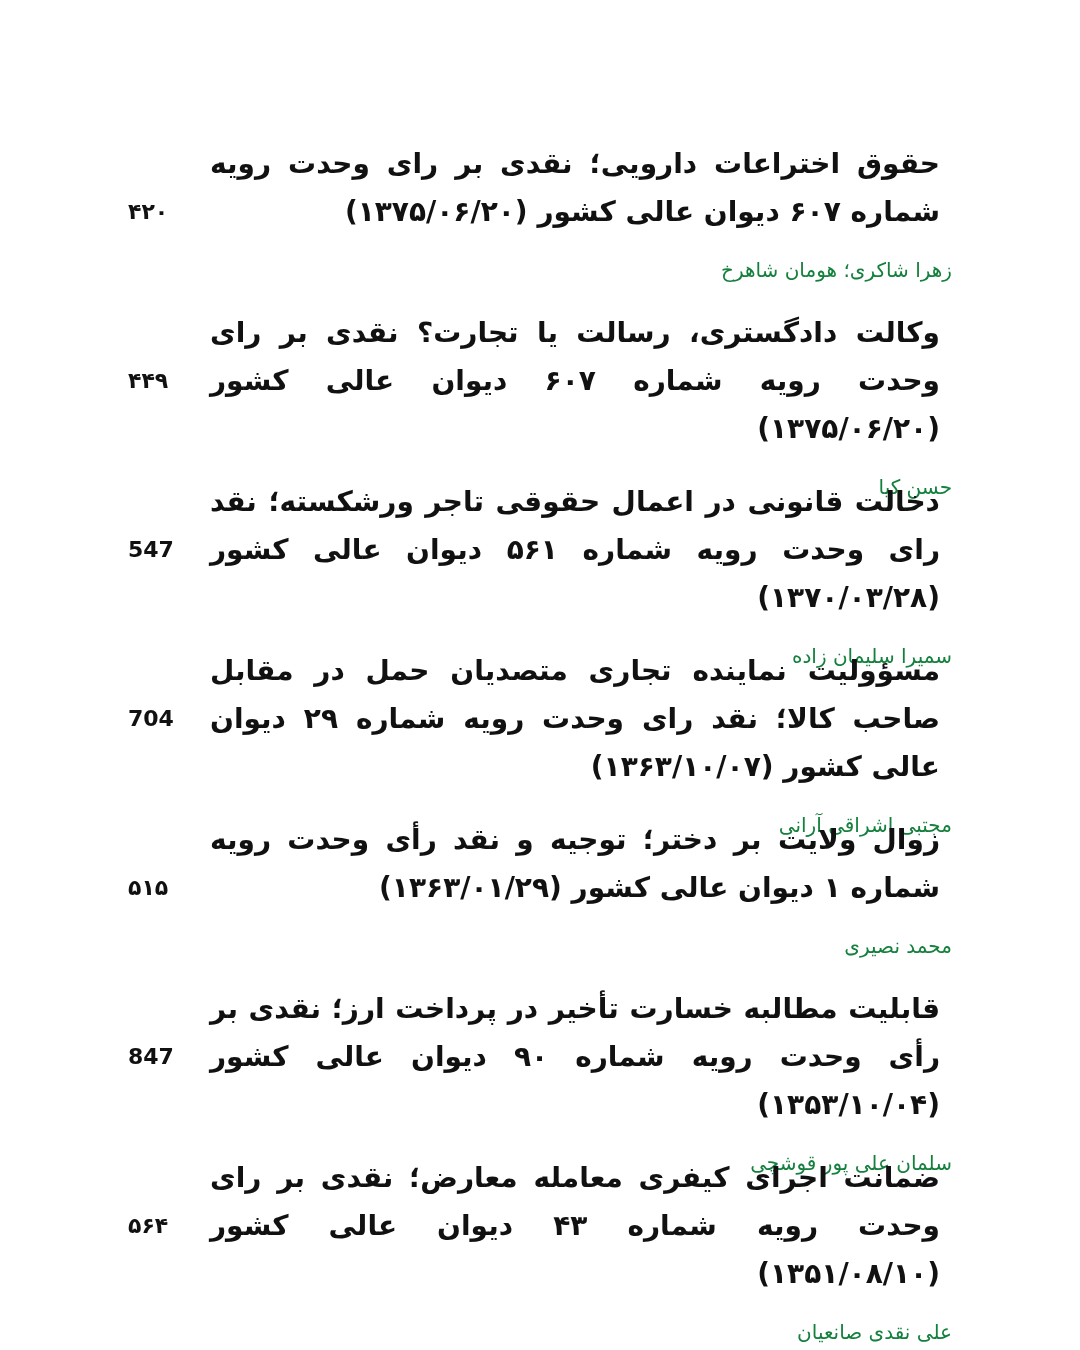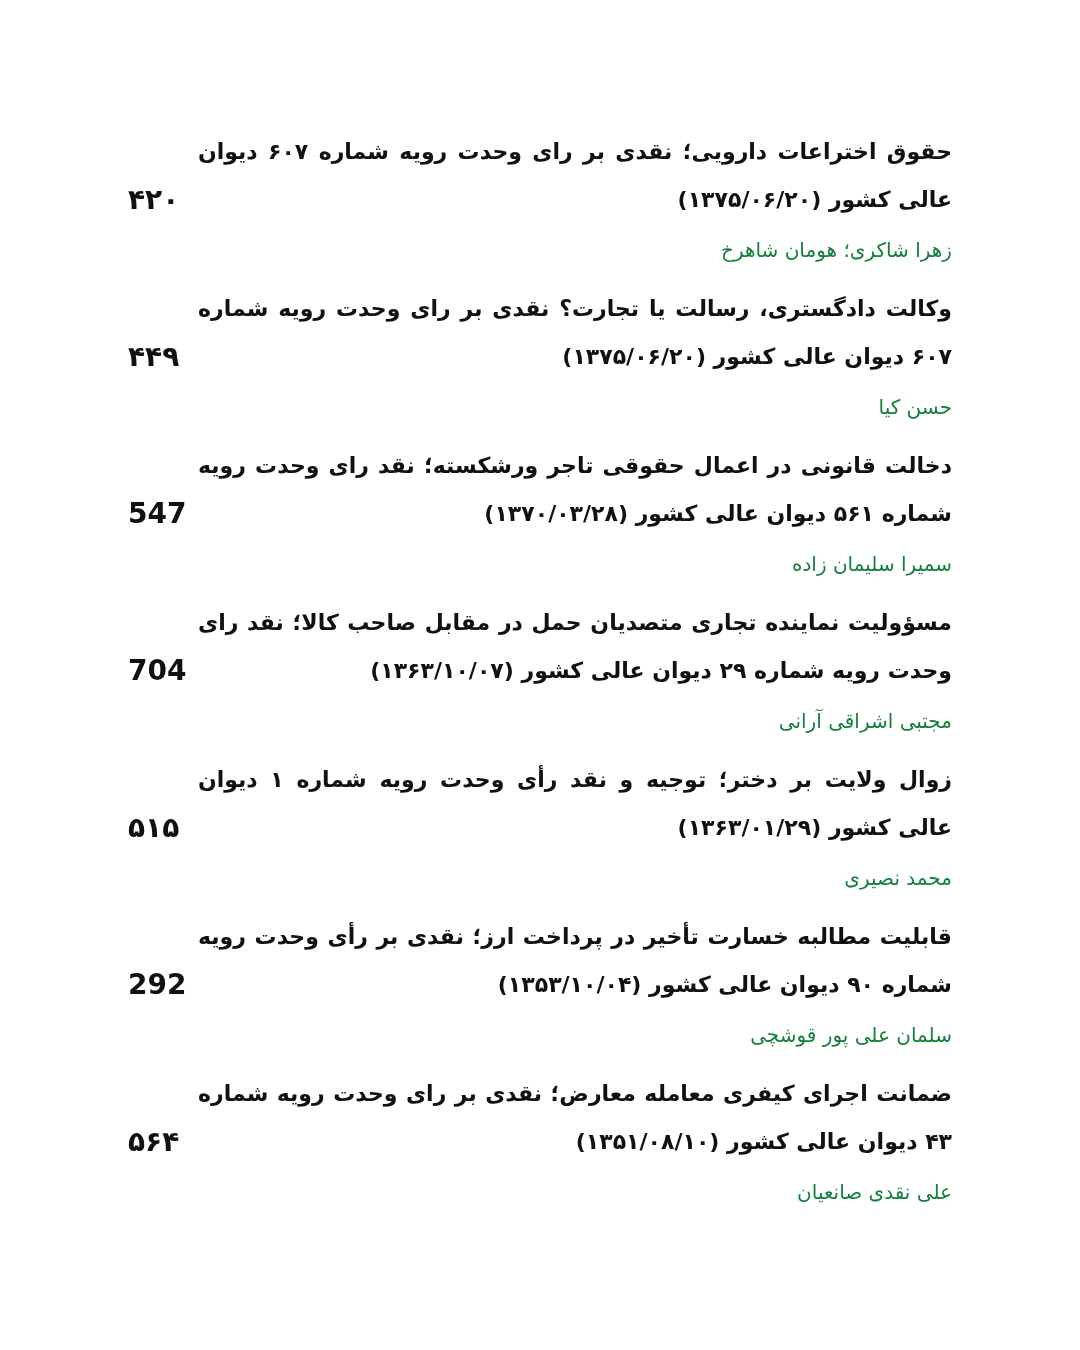--- a/index.html
+++ b/index.html
@@ -1,23 +1,23 @@
 <!DOCTYPE html>
 <html><head>
 <meta charset="utf-8">
 <style>
   html, body { margin: 0; padding: 0; background: #ffffff; }
   body { width: 1080px; height: 1350px; position: relative; overflow: hidden;
          font-family: "DejaVu Sans", sans-serif; color: #111111; }
   .toc { position: absolute; left: 128px; top: 128px; width: 824px; }
   .entry { position: relative; height: 157px; direction: rtl; }
-  .title { font-weight: bold; font-size: 22px; line-height: 48px; text-align: justify;
-           text-align-last: right; padding-left: 70px; margin: 0; }
+  .title { font-weight: bold; font-size: 28px; line-height: 48px; text-align: justify;
+           text-align-last: right; padding-left: 70px; margin: 12px; }
   .page-num { position: absolute; left: 0; top: 48px; height: 48px; line-height: 48px;
-              font-weight: bold; font-size: 28px; direction: rtl; }
+              font-weight: bold; font-size: 22px; direction: rtl; }
   .author { font-size: 20px; line-height: 44px; margin-top: 4px; text-align: right; color: #15803d; }
 </style>
 </head>
 <body>
 
 <div class="toc">
   <div class="entry">
     <p class="title">حقوق اختراعات دارویی؛ نقدی بر رای وحدت رویه شماره ۶۰۷ دیوان عالی کشور (۱۳۷۵/۰۶/۲۰)</p>
     <span class="page-num">۴۲۰</span>
     <div class="author">زهرا شاکری؛ هومان شاهرخ</div>
@@ -37,21 +37,21 @@
     <span class="page-num">704</span>
     <div class="author">مجتبی اشراقی آرانی</div>
   </div>
   <div class="entry">
     <p class="title">زوال ولایت بر دختر؛ توجیه و نقد رأی وحدت رویه شماره ۱ دیوان عالی کشور (۱۳۶۳/۰۱/۲۹)</p>
     <span class="page-num">۵۱۵</span>
     <div class="author">محمد نصیری</div>
   </div>
   <div class="entry">
     <p class="title">قابلیت مطالبه خسارت تأخیر در پرداخت ارز؛ نقدی بر رأی وحدت رویه شماره ۹۰ دیوان عالی کشور (۱۳۵۳/۱۰/۰۴)</p>
-    <span class="page-num">292</span>
+    <span class="page-num">847</span>
     <div class="author">سلمان علی پور قوشچی</div>
   </div>
   <div class="entry">
     <p class="title">ضمانت اجرای کیفری معامله معارض؛ نقدی بر رای وحدت رویه شماره ۴۳ دیوان عالی کشور (۱۳۵۱/۰۸/۱۰)</p>
     <span class="page-num">۵۶۴</span>
     <div class="author">علی نقدی صانعیان</div>
   </div>
 </div>
 
 </body></html>

